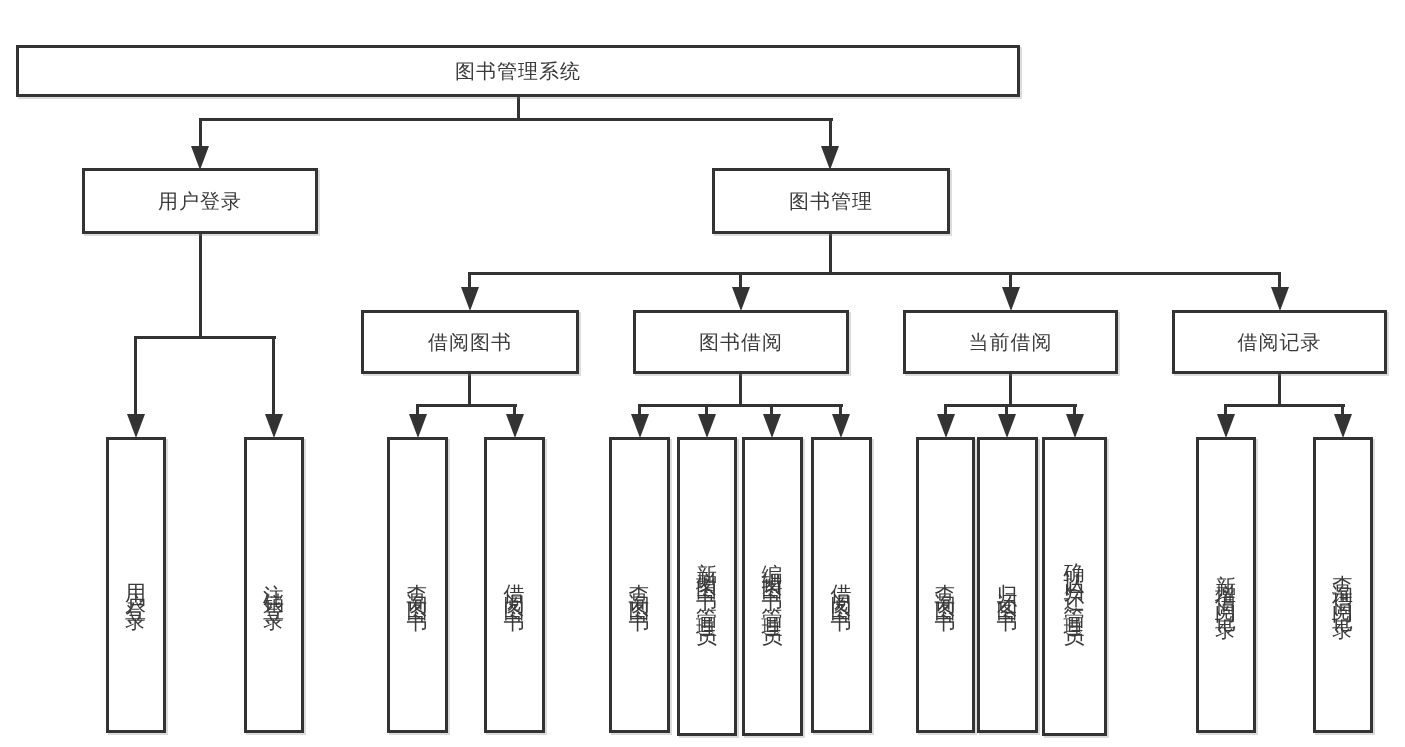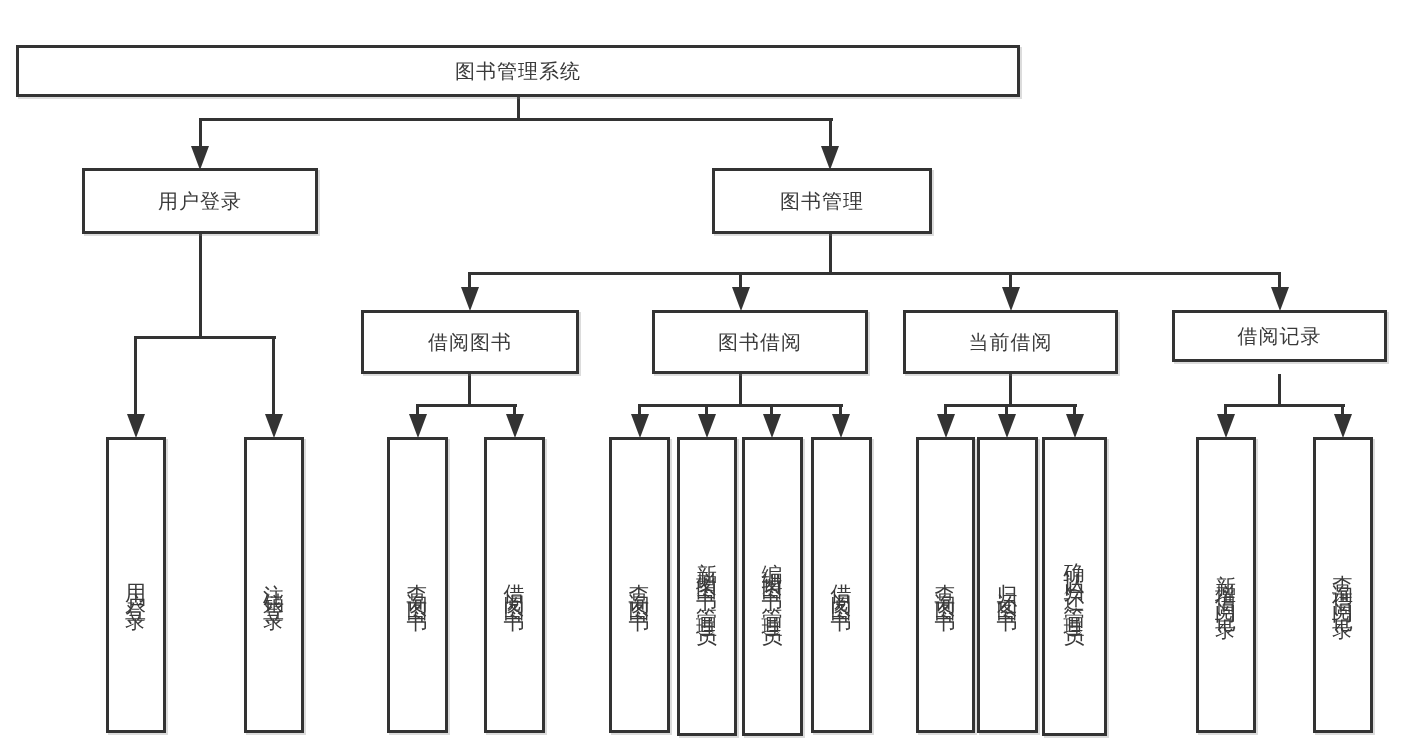--- a/index.html
+++ b/index.html
@@ -61,34 +61,34 @@
 
 <div class="canvas">
 
   <div class="node" style="left:16px;top:13px;width:1004px;height:52px;margin-top:32px;">
     <span class="label">图书管理系统</span>
   </div>
 
   <div class="node" style="left:82px;top:168px;width:236px;height:66px;">
     <span class="label">用户登录</span>
   </div>
-  <div class="node" style="left:712px;top:168px;width:220px;height:66px;">
+  <div class="node" style="left:712px;top:168px;width:238px;height:66px;">
     <span class="label">图书管理</span>
   </div>
 
   <div class="node" style="left:361px;top:310px;width:218px;height:64px;">
     <span class="label">借阅图书</span>
   </div>
-  <div class="node" style="left:652px;top:310px;width:216px;height:64px;">
+  <div class="node" style="left:633px;top:310px;width:216px;height:64px;">
     <span class="label">图书借阅</span>
   </div>
   <div class="node" style="left:903px;top:310px;width:215px;height:64px;">
     <span class="label">当前借阅</span>
   </div>
-  <div class="node" style="left:1172px;top:310px;width:215px;height:52px;">
+  <div class="node" style="left:1172px;top:310px;width:215px;height:64px;">
     <span class="label">借阅记录</span>
   </div>
 
   <div class="node leaf" style="left:106px;top:437px;width:60px;height:296px;">
     <span class="label">用户登录</span>
   </div>
   <div class="node leaf" style="left:244px;top:437px;width:60px;height:296px;">
     <span class="label">注销登录</span>
   </div>
   <div class="node leaf" style="left:387px;top:437px;width:61px;height:296px;">

